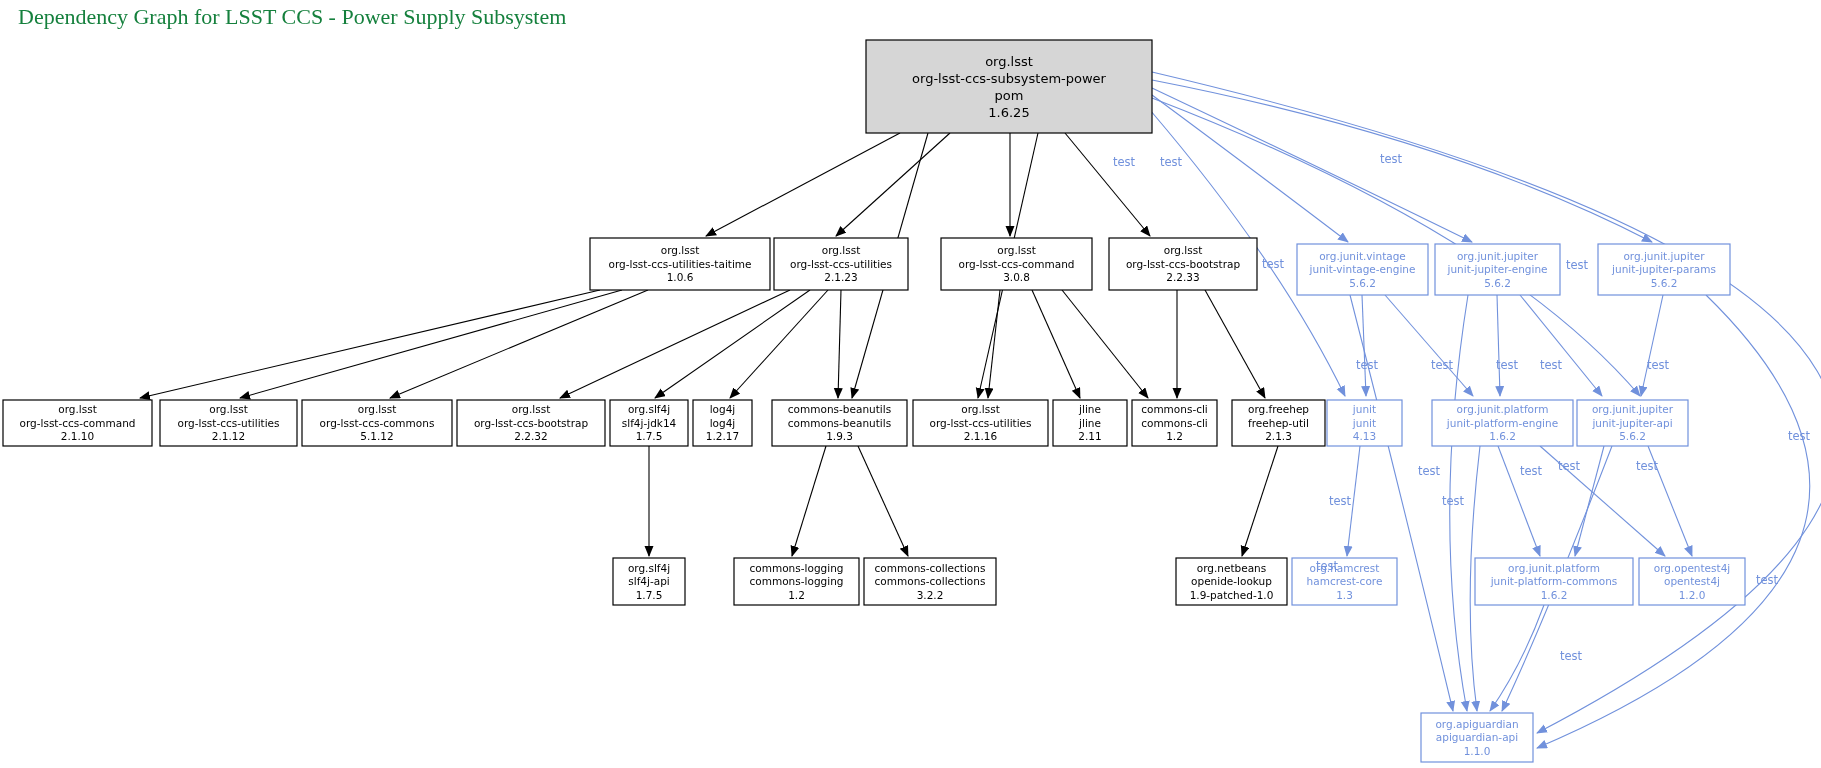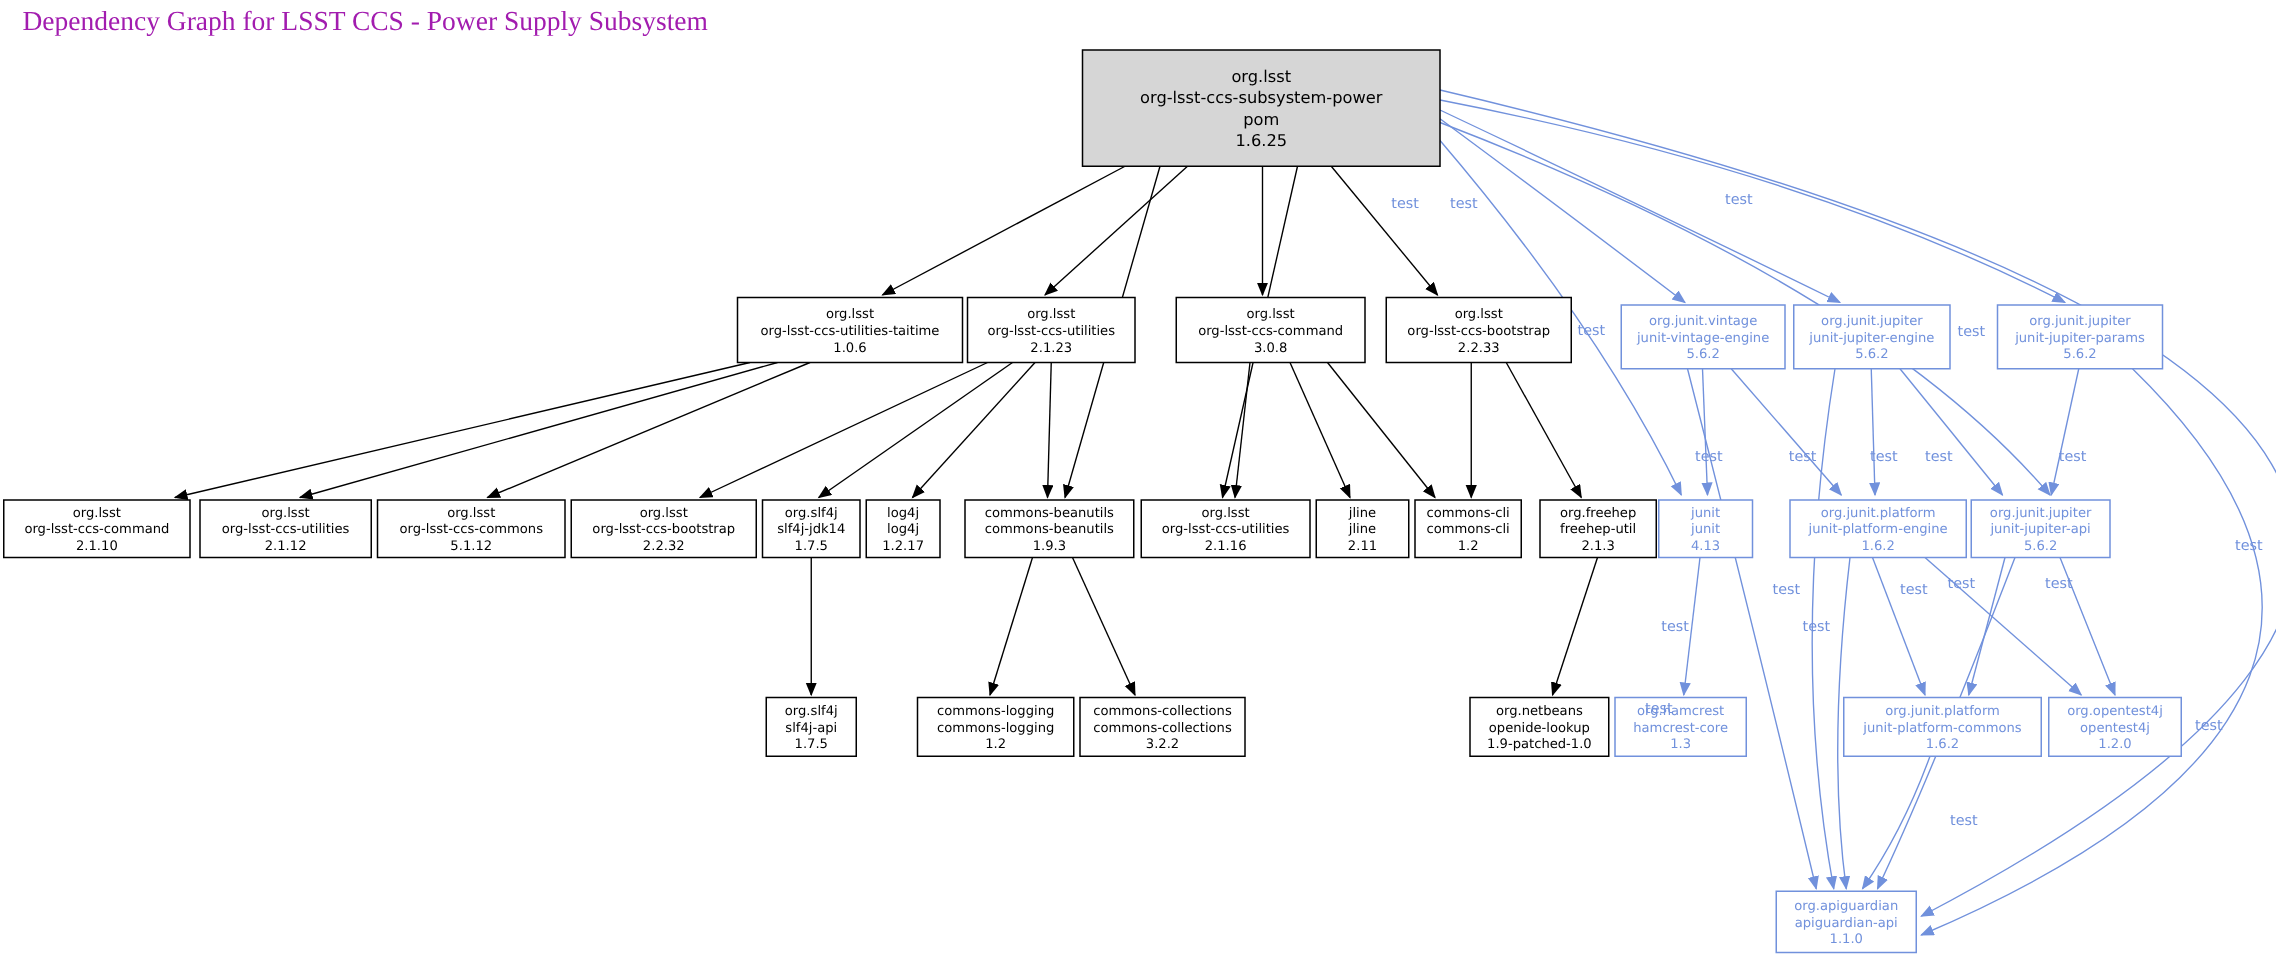--- a/index.html
+++ b/index.html
@@ -1,19 +1,19 @@
 <!DOCTYPE html>
 <html><head>
 <meta charset="utf-8">
 <style>
   html,body{margin:0;padding:0;background:#ffffff;}
   #canvas{position:relative;width:1821px;height:768px;background:#ffffff;overflow:hidden;
           font-family:"DejaVu Sans",sans-serif;}
   #title{position:absolute;left:18px;top:4px;font-family:"Liberation Serif","DejaVu Serif",serif;
-         font-size:22px;color:#a21caf;white-space:nowrap;}
+         font-size:22px;color:#15803d;white-space:nowrap;}
   #graph{position:absolute;left:0;top:0;}
   .nodelbl{pointer-events:none;}
 </style>
 </head>
 <body>
 
 <div id="canvas">
   <div id="title">Dependency Graph for LSST CCS - Power Supply Subsystem</div>
   <svg id="graph" width="1821" height="768" viewBox="0 0 1821 768" xmlns="http://www.w3.org/2000/svg">
     <defs>

